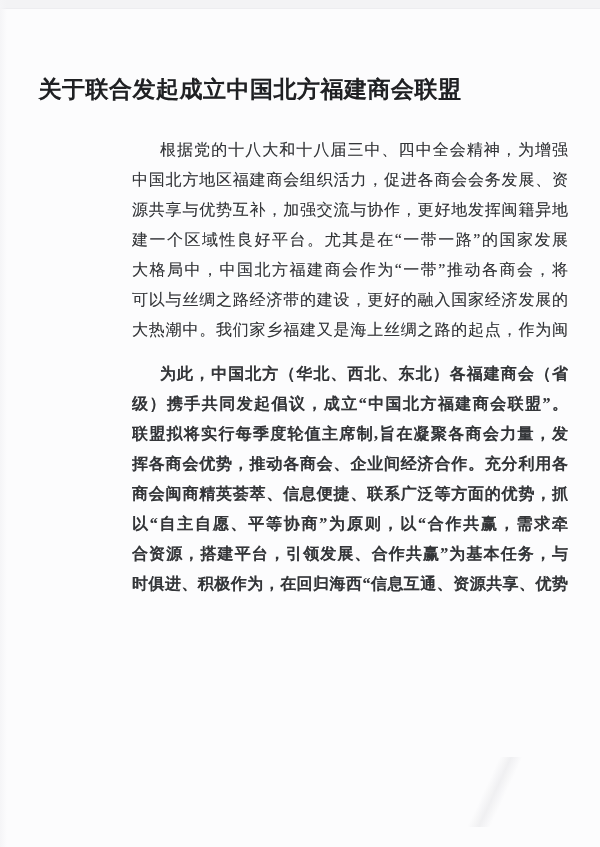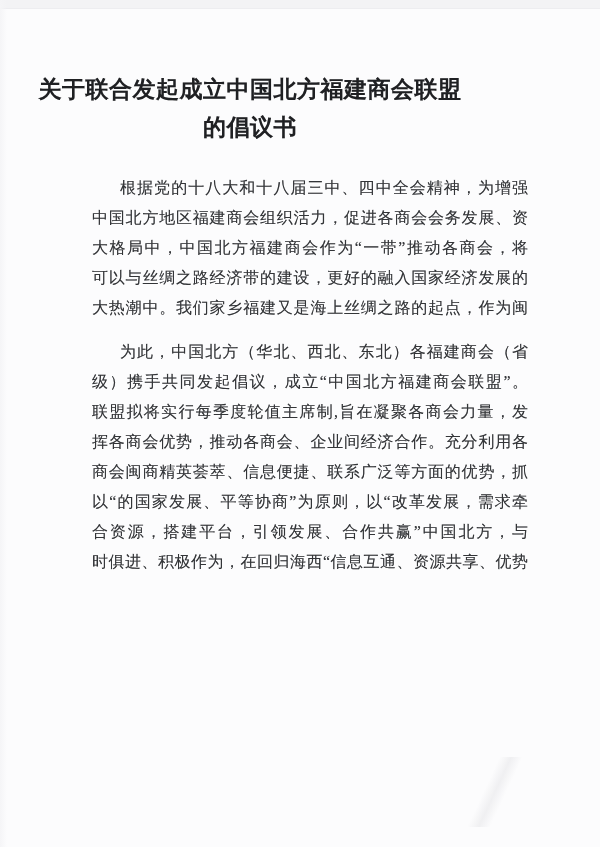--- a/index.html
+++ b/index.html
@@ -58,22 +58,22 @@
     font-size: 23px;
     line-height: 38px;
     color: var(--title-ink);
     letter-spacing: 0.5px;
     text-shadow: 0 0 0.6px rgba(30,30,30,0.35);
   }
   .doc-body {
     margin-top: 27px;
     color: var(--ink);
   }
-  .para { width: 436px; }
-  .para + .para { margin-top: 14px; }
+  .para { width: 436px; margin-left: 40px; }
+  .para + .para { margin-top: 14px; font-weight: bold; }
   .line {
     height: 30px;
     line-height: 30px;
     font-size: 16px;
     text-align: justify;
     text-align-last: justify;
     text-shadow: 0 0 0.5px rgba(50,50,55,0.40);
     white-space: normal;
     overflow: hidden;
   }
@@ -83,38 +83,39 @@
 </head>
 <body>
 
 <div class="page">
   <div class="scan-strip"></div>
   <div class="scan-strip-left"></div>
 
   <div class="content">
     <div class="title">
       <div class="title-line">关于联合发起成立中国北方福建商会联盟</div>
-      <div class="title-line">的倡议书</div>
     </div>
 
     <div class="doc-body">
         <div class="para">
           <div class="line first">根据党的十八大和十八届三中、四中全会精神，为增强</div>
           <div class="line">中国北方地区福建商会组织活力，促进各商会会务发展、资</div>
+          <div class="line">源共享与优势互补，加强交流与协作，更好地发挥闽籍异地</div>
+          <div class="line">建一个区域性良好平台。尤其是在“一带一路”的国家发展</div>
           <div class="line">大格局中，中国北方福建商会作为“一带”推动各商会，将</div>
           <div class="line">可以与丝绸之路经济带的建设，更好的融入国家经济发展的</div>
           <div class="line">大热潮中。我们家乡福建又是海上丝绸之路的起点，作为闽</div>
         </div>
         <div class="para">
           <div class="line first">为此，中国北方（华北、西北、东北）各福建商会（省</div>
           <div class="line">级）携手共同发起倡议，成立“中国北方福建商会联盟”。</div>
           <div class="line">联盟拟将实行每季度轮值主席制,旨在凝聚各商会力量，发</div>
           <div class="line">挥各商会优势，推动各商会、企业间经济合作。充分利用各</div>
           <div class="line">商会闽商精英荟萃、信息便捷、联系广泛等方面的优势，抓</div>
-          <div class="line">以“的国家发展、平等协商”为原则，以“改革发展，需求牵</div>
-          <div class="line">合资源，搭建平台，引领发展、合作共赢”中国北方，与</div>
+          <div class="line">以“自主自愿、平等协商”为原则，以“合作共赢，需求牵</div>
+          <div class="line">合资源，搭建平台，引领发展、合作共赢”为基本任务，与</div>
           <div class="line">时俱进、积极作为，在回归海西“信息互通、资源共享、优势</div>
         </div>
       </div>
   </div>
 
   <div class="scan-artifact"></div>
 </div>
 
 </body></html>

